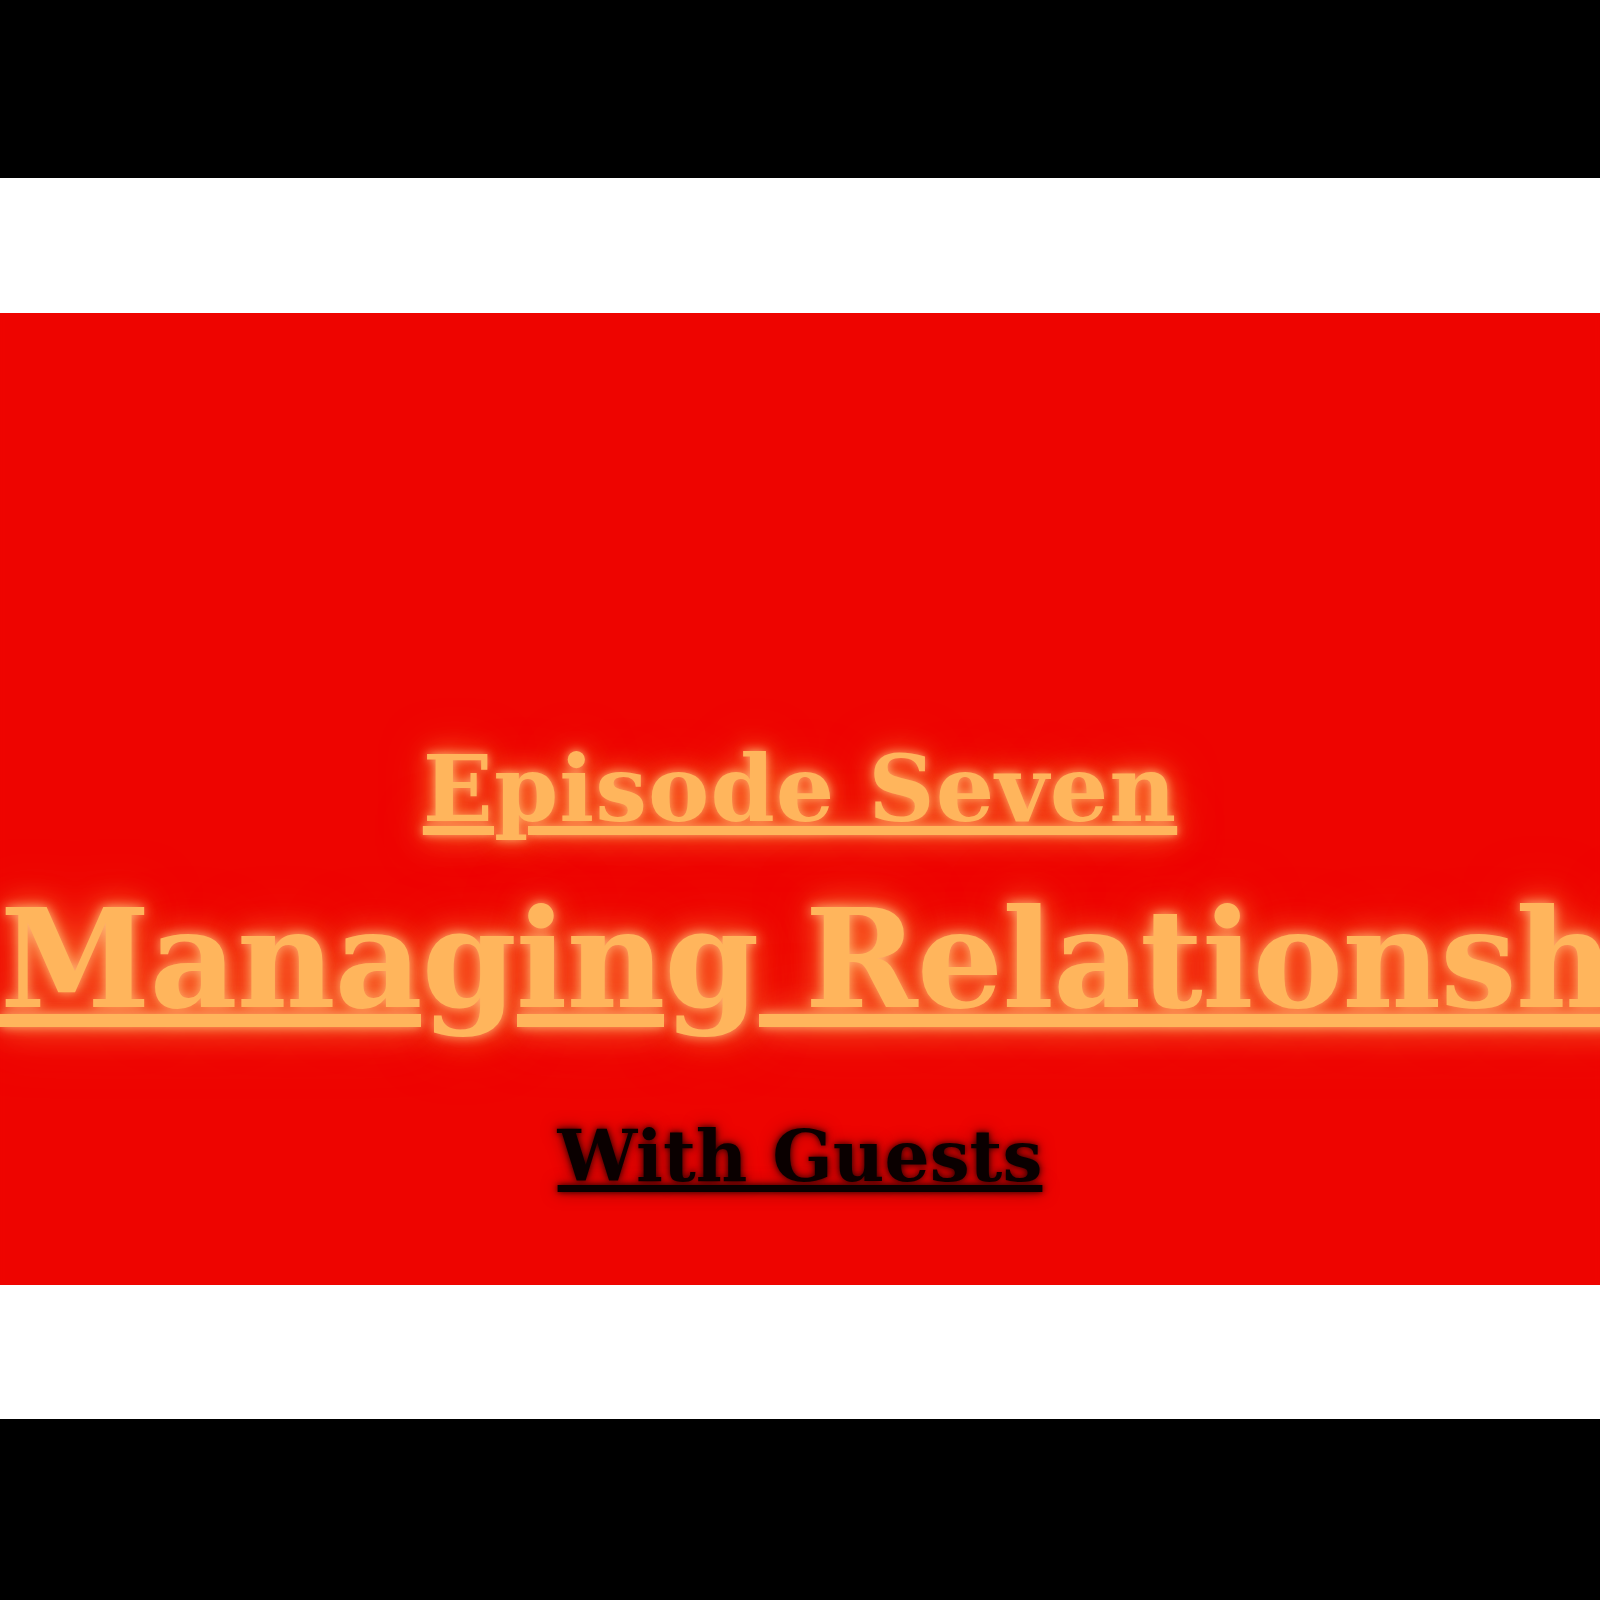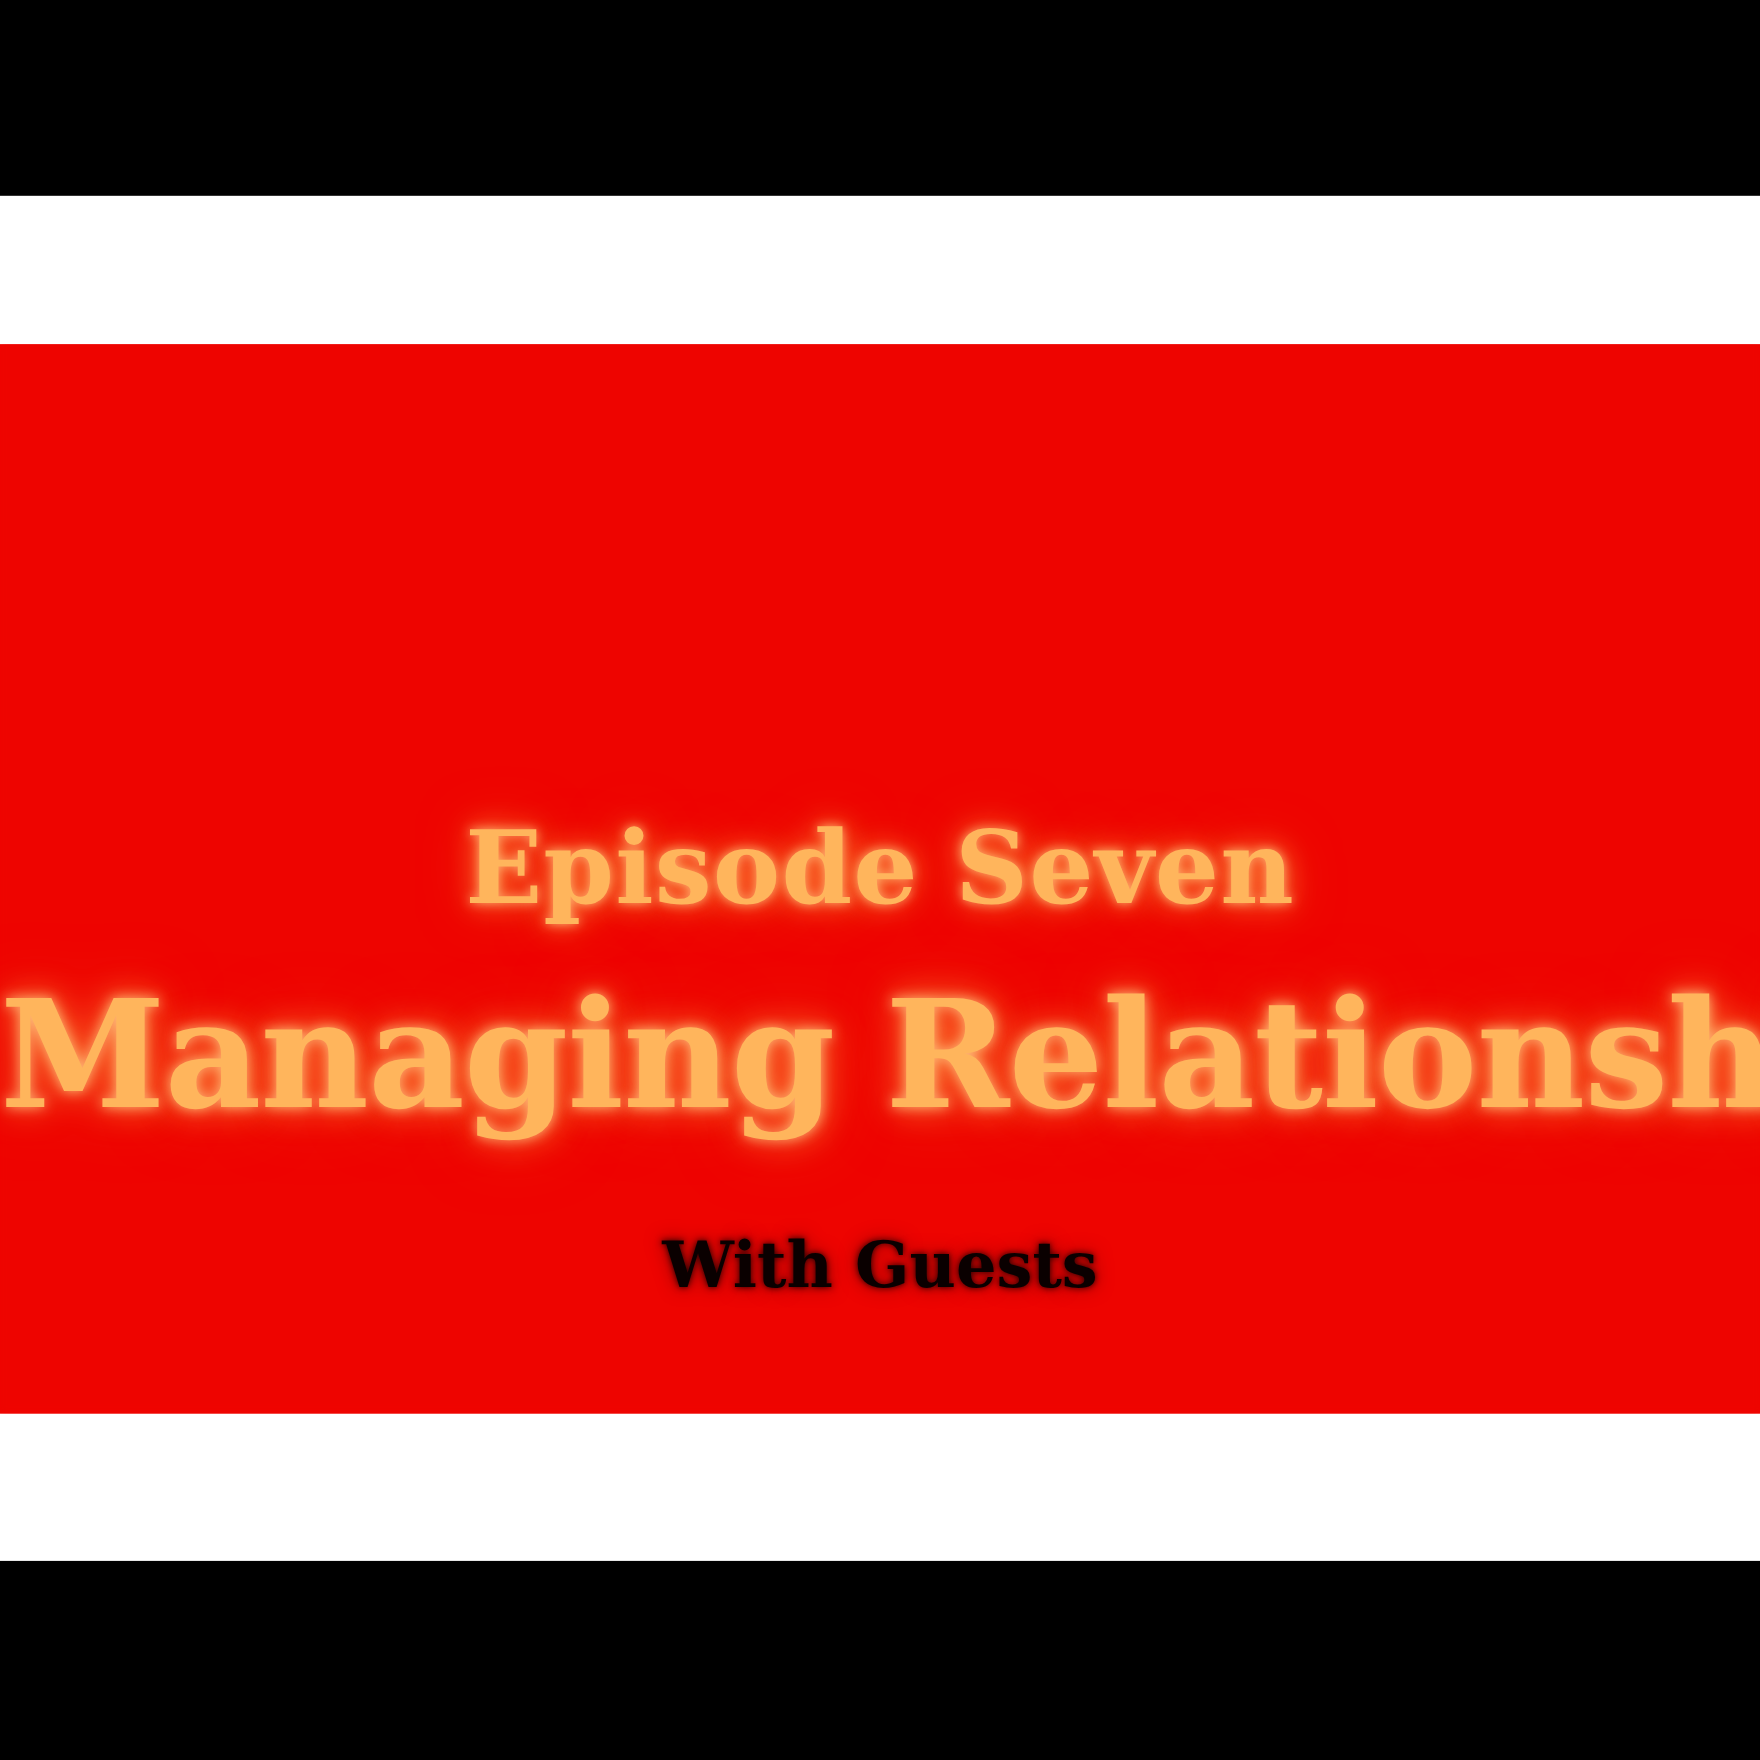--- a/index.html
+++ b/index.html
@@ -1,15 +1,15 @@
 <!DOCTYPE html>
 <html><head>
 <meta charset="utf-8">
 <style>
-  * { margin:0; padding:0; box-sizing:border-box; }
+  * { margin:0; padding:0; box-sizing:border-box;text-decoration:underline; }
 
   html, body {
     width:1600px;
     height:1600px;
     background:#000000;
     overflow:hidden;
   }
 
   
   #poster {
@@ -82,21 +82,21 @@
     text-shadow:
       0 0 12px rgba(255,195,125,0.95),
       0 0 30px rgba(255,155,65,0.8),
       0 0 60px rgba(255,120,40,0.5);
     transform:scaleX(1.0);
   }
 
   
   #with-guests-line {
     top:808px;
-    font-size:58px;
+    font-size:71px;
     letter-spacing:0px;
     color:#0a0000;
     text-shadow:
       0 0 6px rgba(0,0,0,0.85),
       0 0 16px rgba(60,0,0,0.55);
   }
 
   
   .guest-name {
     font-size:96px;

